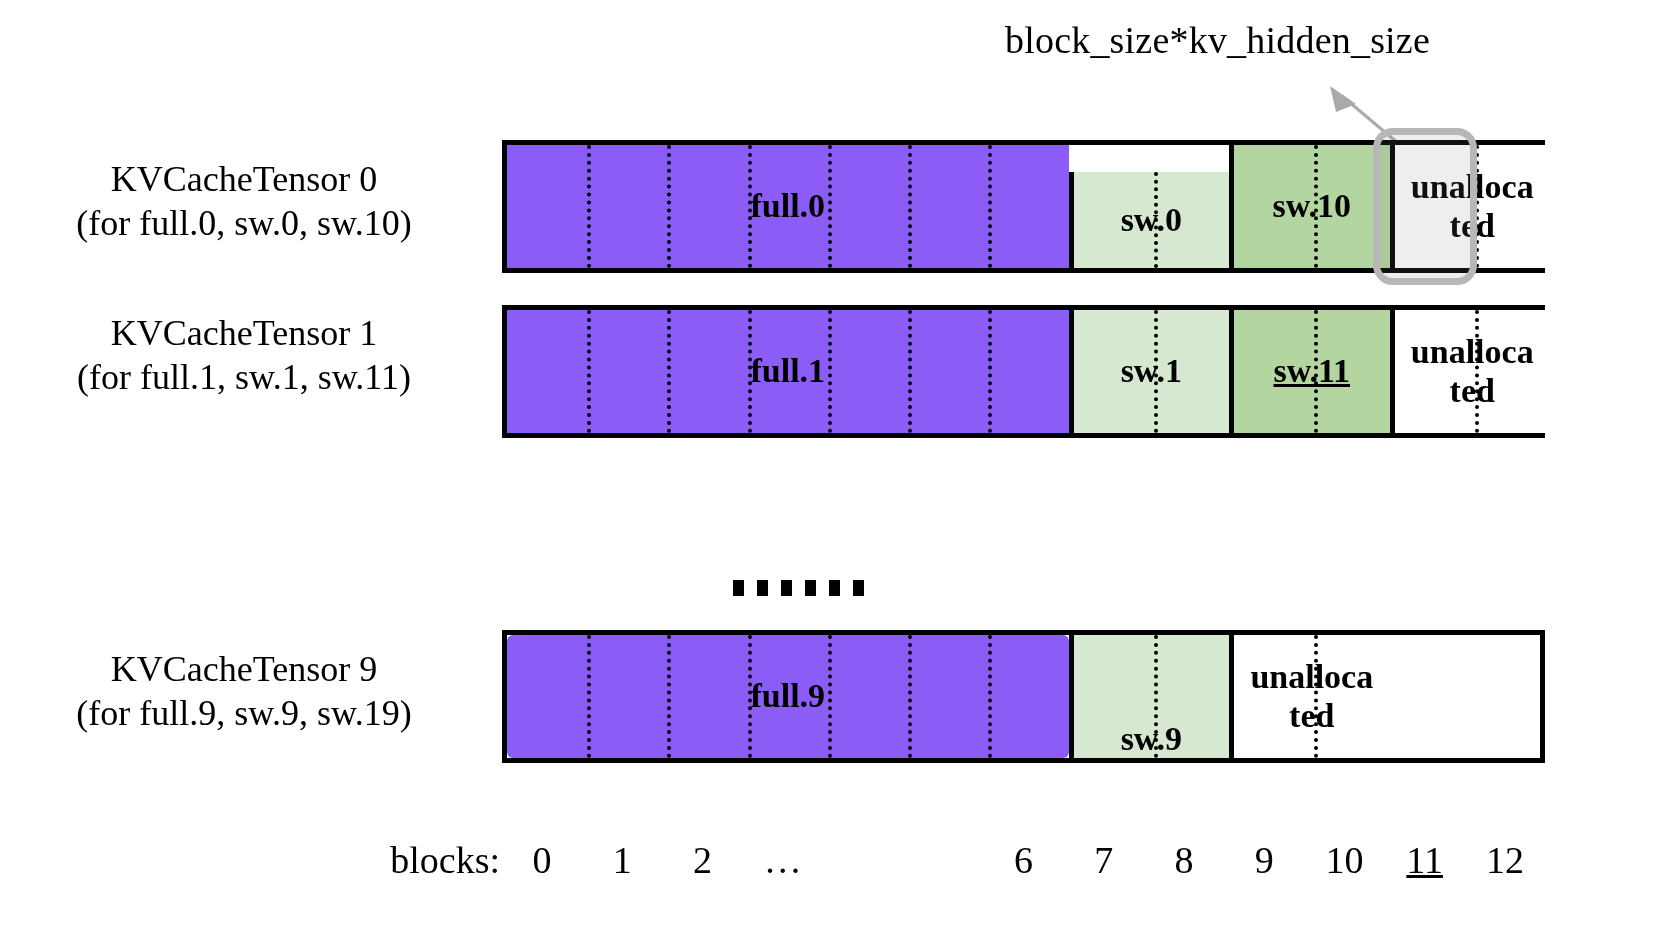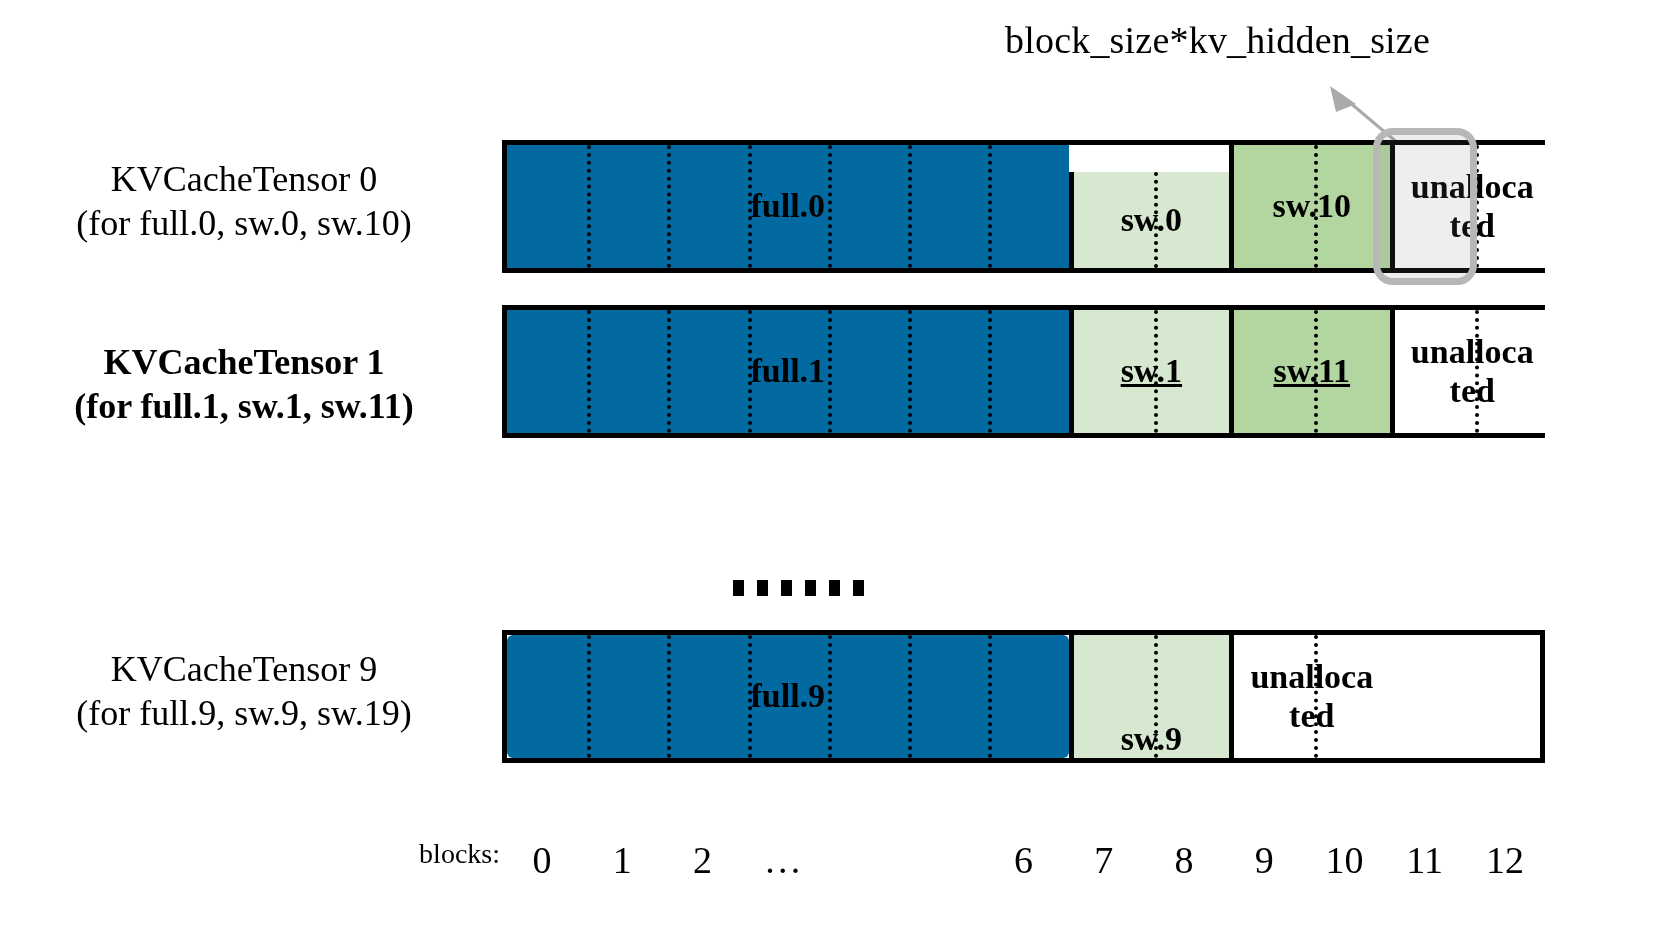--- a/index.html
+++ b/index.html
@@ -52,21 +52,21 @@
     align-items:center;
     justify-content:center;
     font-weight:bold;
     font-size:34px;
     color:#000;
     overflow:hidden;
   }
   .seg + .seg{border-left:5px solid #000;}
   .seg .lbl{position:relative;z-index:3;text-align:center;line-height:1.12;}
 
-  .seg.full{background:#0369a1;}
+  .seg.full{background:#8b5cf6;}
   .seg.sw-light{background:#d6e8cf;}
   .seg.sw-dark{background:#b3d5a0;}
   .seg.unalloc{background:#ffffff;}
 
   
   .divs{position:absolute;left:0;top:0;right:0;bottom:0;z-index:1;pointer-events:none;}
   .divs i{
     position:absolute;top:0;bottom:0;width:0;
     border-left:4px dotted #000;
   }
@@ -82,21 +82,21 @@
   }
 
   
   .ellipsis{position:absolute;display:flex;gap:13px;}
   .ellipsis b{display:block;width:11px;height:16px;background:#000;}
 
   
   .axis{position:absolute;left:0;top:838px;width:1676px;height:60px;}
   .axis .axis-title{
     position:absolute;left:330px;top:0;width:170px;
-    text-align:right;font-size:28px;color:#000;
+    text-align:right;font-size:38px;color:#000;
   }
   .axis .tick{
     position:absolute;top:0;width:80px;text-align:center;
     font-size:38px;color:#000;
   }
 </style>
 </head>
 <body>
 
 <div id="stage">
@@ -138,34 +138,34 @@
           <div class="seg unalloc" style="width: 160.462px; flex: 0 0 160.462px;">
             <div class="divs">
               <i style="left: 80.2308px;"></i>
             </div>
             <span class="lbl">unalloca<br>ted</span>
           </div>
         </div>
         <div class="highlight" style="left: 1372.54px; top: 128px; width: 104.231px; height: 157px;"></div>
       </div>
       <div class="row" style="top: 0px;">
-        <div class="row-label" style="top: 341px; font-weight: bold;"><span>KVCacheTensor 1</span><span class="l2">(for full.1, sw.1, sw.11)</span></div>
+        <div class="row-label" style="top: 312px;"><span>KVCacheTensor 1</span><span class="l2">(for full.1, sw.1, sw.11)</span></div>
         <div class="bar" style="top: 305px;">
           <div class="seg full" style="width: 561.615px; flex: 0 0 561.615px;">
             <div class="divs">
               <i style="left: 80.2308px;"></i>
               <i style="left: 160.462px;"></i>
               <i style="left: 240.692px;"></i>
               <i style="left: 320.923px;"></i>
               <i style="left: 401.154px;"></i>
               <i style="left: 481.385px;"></i>
             </div>
             <span class="lbl">full.1</span>
           </div>
-          <div class="seg sw-light" style="width: 160.462px; flex: 0 0 160.462px; text-decoration: underline;">
+          <div class="seg sw-light" style="width: 160.462px; flex: 0 0 160.462px;">
             <div class="divs">
               <i style="left: 80.2308px;"></i>
             </div>
             <span class="lbl">sw.1</span>
           </div>
           <div class="seg sw-dark" style="width: 160.462px; flex: 0 0 160.462px; text-decoration: underline;">
             <div class="divs">
               <i style="left: 80.2308px;"></i>
             </div>
             <span class="lbl">sw.11</span>
@@ -222,18 +222,18 @@
     <div id="ticks-host">
         <div class="tick" style="left: 502.115px;">0</div>
         <div class="tick" style="left: 582.346px;">1</div>
         <div class="tick" style="left: 662.577px;">2</div>
         <div class="tick" style="left: 742.808px;">…</div>
         <div class="tick" style="left: 983.5px;">6</div>
         <div class="tick" style="left: 1063.73px;">7</div>
         <div class="tick" style="left: 1143.96px;">8</div>
         <div class="tick" style="left: 1224.19px;">9</div>
         <div class="tick" style="left: 1304.42px;">10</div>
-        <div class="tick" style="left: 1384.65px;">11</div>
+        <div class="tick" style="left: 1384.65px; text-decoration: underline;">11</div>
         <div class="tick" style="left: 1464.88px;">12</div>
       </div>
   </div>
 
 </div>
 
 </body></html>

